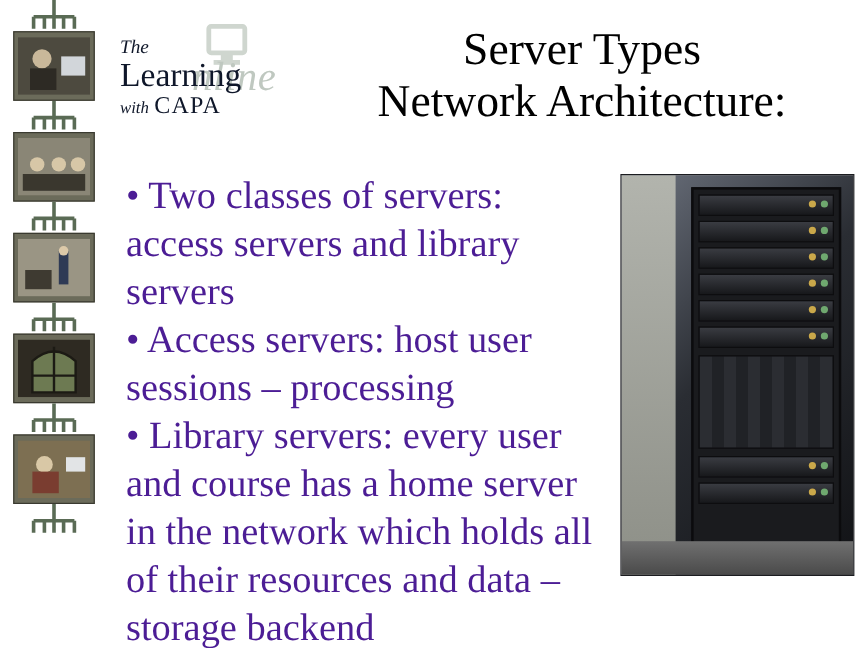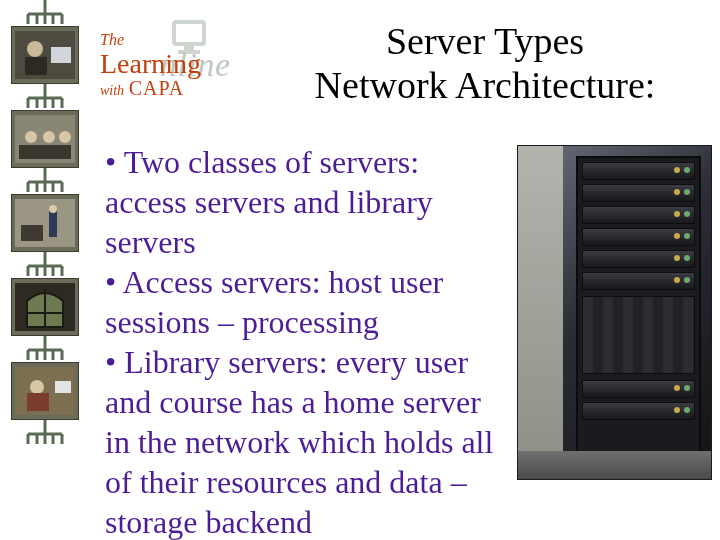--- a/index.html
+++ b/index.html
@@ -55,21 +55,21 @@
   }
   .logo-block .bg-icon {
     position: absolute;
     left: 70px;
     top: -4px;
   }
   .logo-text {
     position: absolute;
     left: 0;
     top: 8px;
-    color: #c2410c;
+    color: #0f172a;
     font-family: Georgia, "Times New Roman", serif;
     font-size: 18px;
     line-height: 1.05;
   }
   .logo-text .the { font-style: italic; font-size: 16px; }
   .logo-text .learning { font-size: 28px; }
   .logo-text .network { font-size: 20px; }
   .logo-text .with { font-style: italic; font-size: 14px; }
   .logo-text .capa { font-size: 20px; letter-spacing: 1px; }
 

